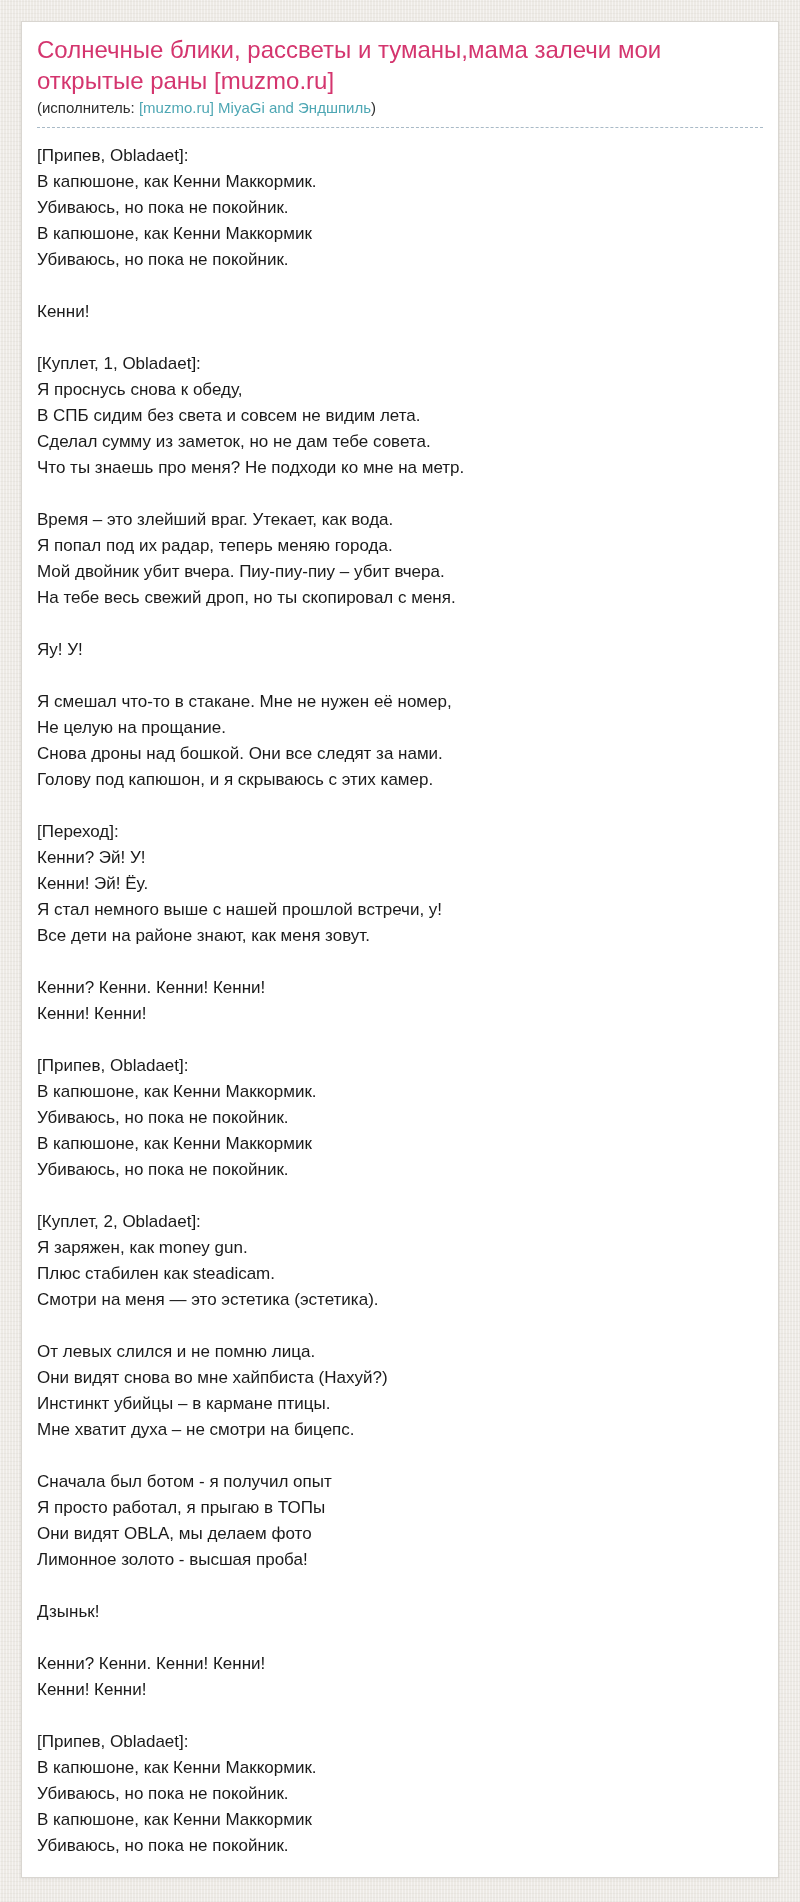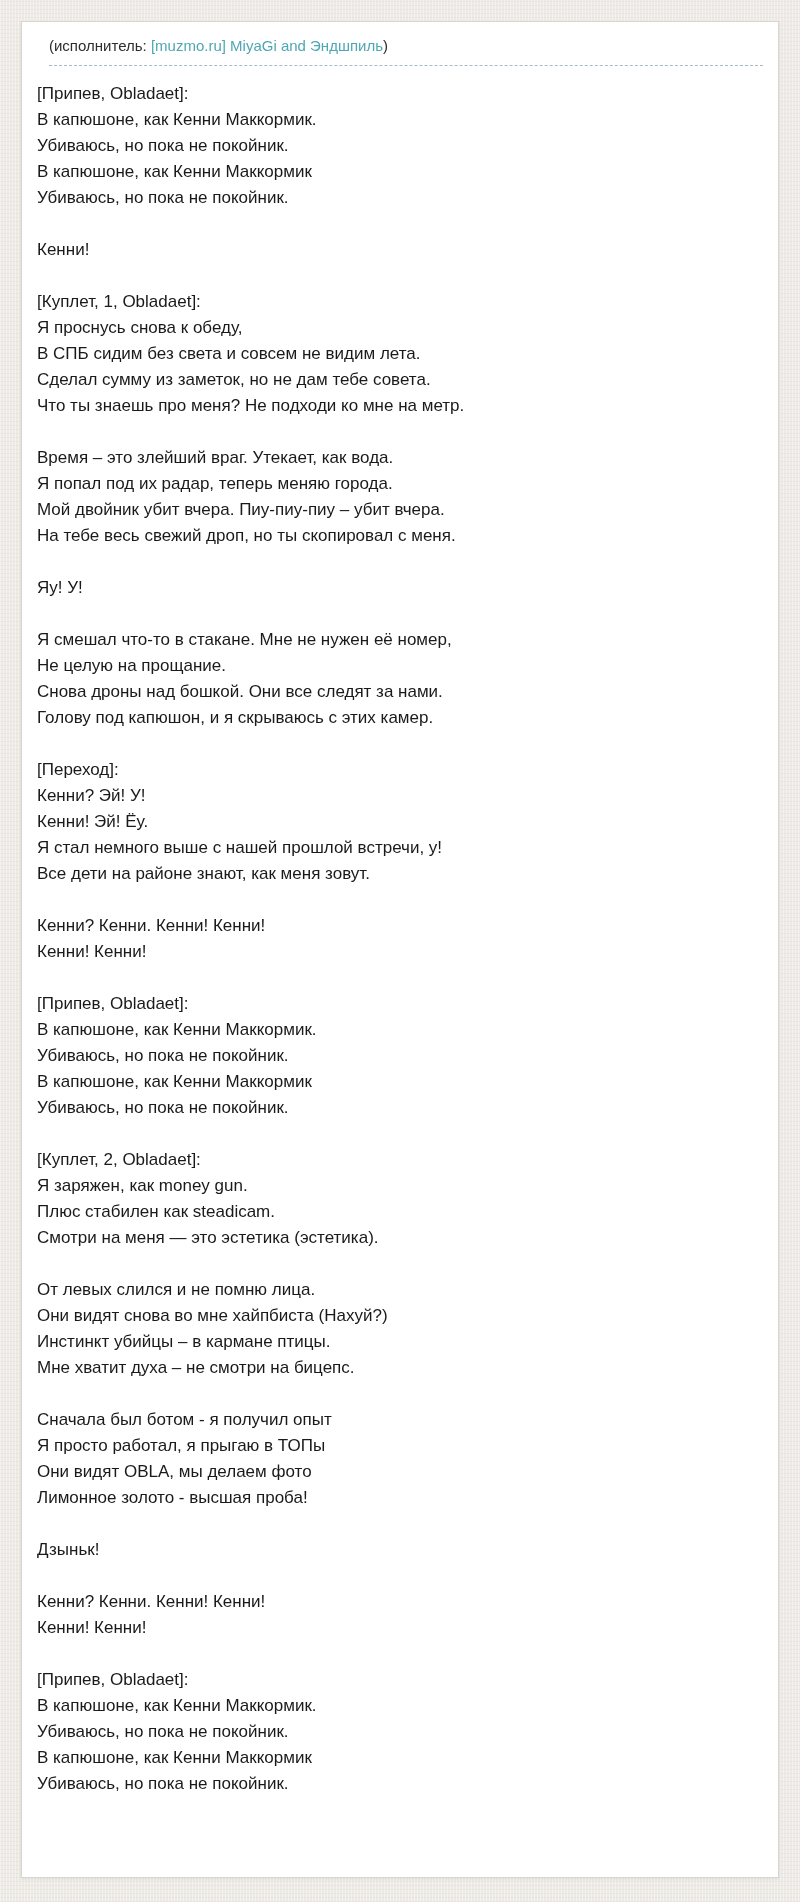--- a/index.html
+++ b/index.html
@@ -31,21 +31,21 @@
   }
   h1.page-title {
     margin: 0;
     max-width: 680px;
     font-size: 24px;
     line-height: 31px;
     font-weight: normal;
     color: #d4356e;
   }
   .artist-line {
-    margin: 2px 0 0 12px;
+    margin: 2px 0 0 0;
     padding-bottom: 9px;
     font-size: 15px;
     line-height: 20px;
     color: #2d2d2d;
     border-bottom: 1px dashed #a9bac7;
   }
   .artist-link {
     color: #4ea7b4;
     text-decoration: none;
     cursor: pointer;
@@ -55,20 +55,21 @@
     font-size: 17px;
     line-height: 26px;
     color: #1a1a1a;
     white-space: pre-line;
   }
 </style>
 </head>
 <body>
 
 <div class="card">
+  <h1 class="page-title">Солнечные блики, рассветы и туманы,мама залечи мои открытые раны [muzmo.ru]</h1>
 
   <div class="artist-line"><span>(исполнитель: </span><a class="artist-link">[muzmo.ru] MiyaGi and Эндшпиль</a><span>)</span></div>
 
   <div class="lyrics">[Припев, Obladaet]:
 В капюшоне, как Кенни Маккормик.
 Убиваюсь, но пока не покойник.
 В капюшоне, как Кенни Маккормик
 Убиваюсь, но пока не покойник.
 
 Кенни!

